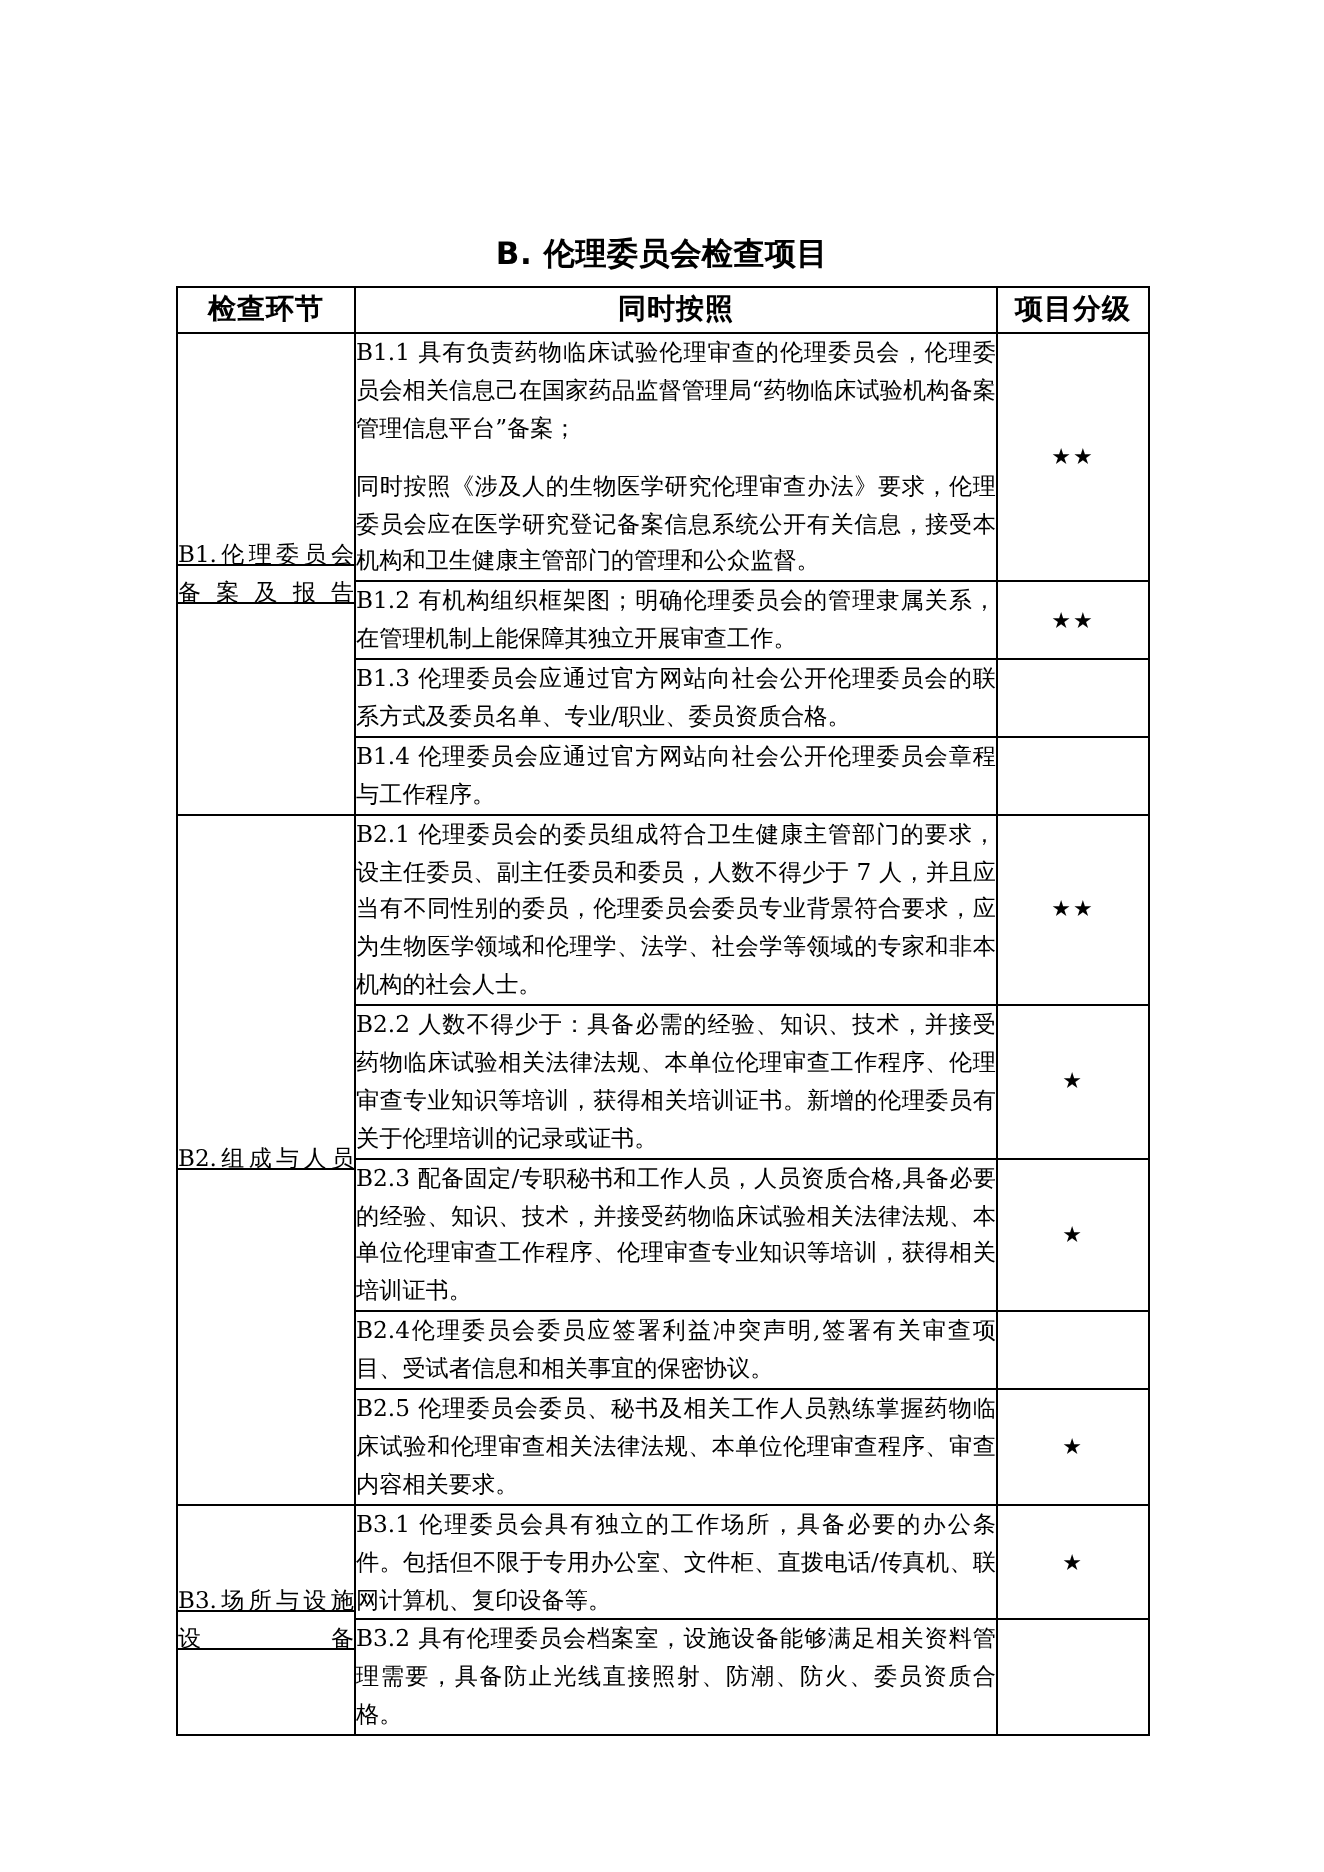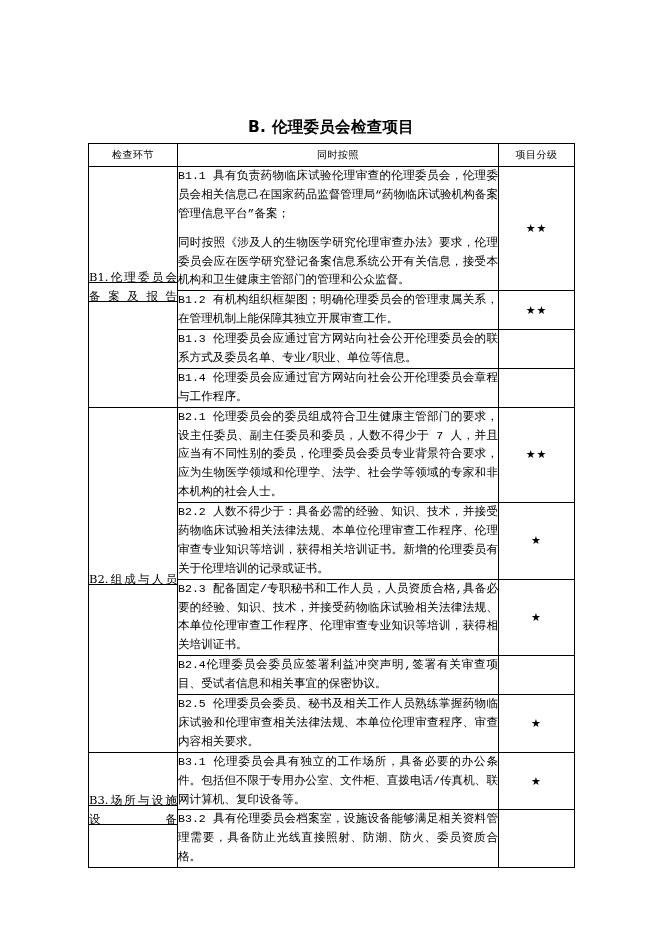--- a/index.html
+++ b/index.html
@@ -48,22 +48,22 @@
     padding: 0;
   }
   .col-stage { width: 89px; }
   .col-item  { width: 321px; }
   .col-grade { width: 76px; }
 
   thead th {
     height: 22px;
     text-align: center;
     font-family: "DejaVu Sans", "Liberation Sans", sans-serif;
-    font-weight: normal;
-    font-size: 10px;
+    font-weight: bold;
+    font-size: 14px;
     letter-spacing: 0.5px;
   }
 
   td.stage-cell {
     text-align: justify;
     text-align-last: justify;
     font-size: 11.5px;
     line-height: 1.62;
     padding: 3px 7px 3px 7px;
     vertical-align: middle;
@@ -81,21 +81,20 @@
     line-height: 1.63;
     padding: 4px 7px 5px 8px;
     text-align: justify;
     vertical-align: middle;
     font-family: "DejaVu Serif", "Liberation Serif", serif;
   }
   td.item-cell p {
     margin: 0;
     text-align: justify;
     text-justify: inter-ideograph;
-    font-family: Liberation Mono, monospace;
   }
   td.item-cell p + p { margin-top: 10px; }
 
   td.grade-cell {
     text-align: center;
     vertical-align: middle;
     font-size: 11px;
     letter-spacing: 1px;
     line-height: 1;
   }
@@ -133,21 +132,21 @@
           <td class="grade-cell"><span class="stars">★★</span></td>
         </tr>
         <tr>
           <td class="item-cell">
             <p>B1.2 有机构组织框架图；明确伦理委员会的管理隶属关系，在管理机制上能保障其独立开展审查工作。</p>
           </td>
           <td class="grade-cell"><span class="stars">★★</span></td>
         </tr>
         <tr>
           <td class="item-cell">
-            <p>B1.3 伦理委员会应通过官方网站向社会公开伦理委员会的联系方式及委员名单、专业/职业、单位等信息。</p>
+            <p>B1.3 伦理委员会应通过官方网站向社会公开伦理委员会的联系方式及委员名单、专业/职业、委员资质合格。</p>
           </td>
           <td class="grade-cell"><span class="stars"></span></td>
         </tr>
         <tr>
           <td class="item-cell">
             <p>B1.4 伦理委员会应通过官方网站向社会公开伦理委员会章程与工作程序。</p>
           </td>
           <td class="grade-cell"><span class="stars"></span></td>
         </tr>
         <tr>

